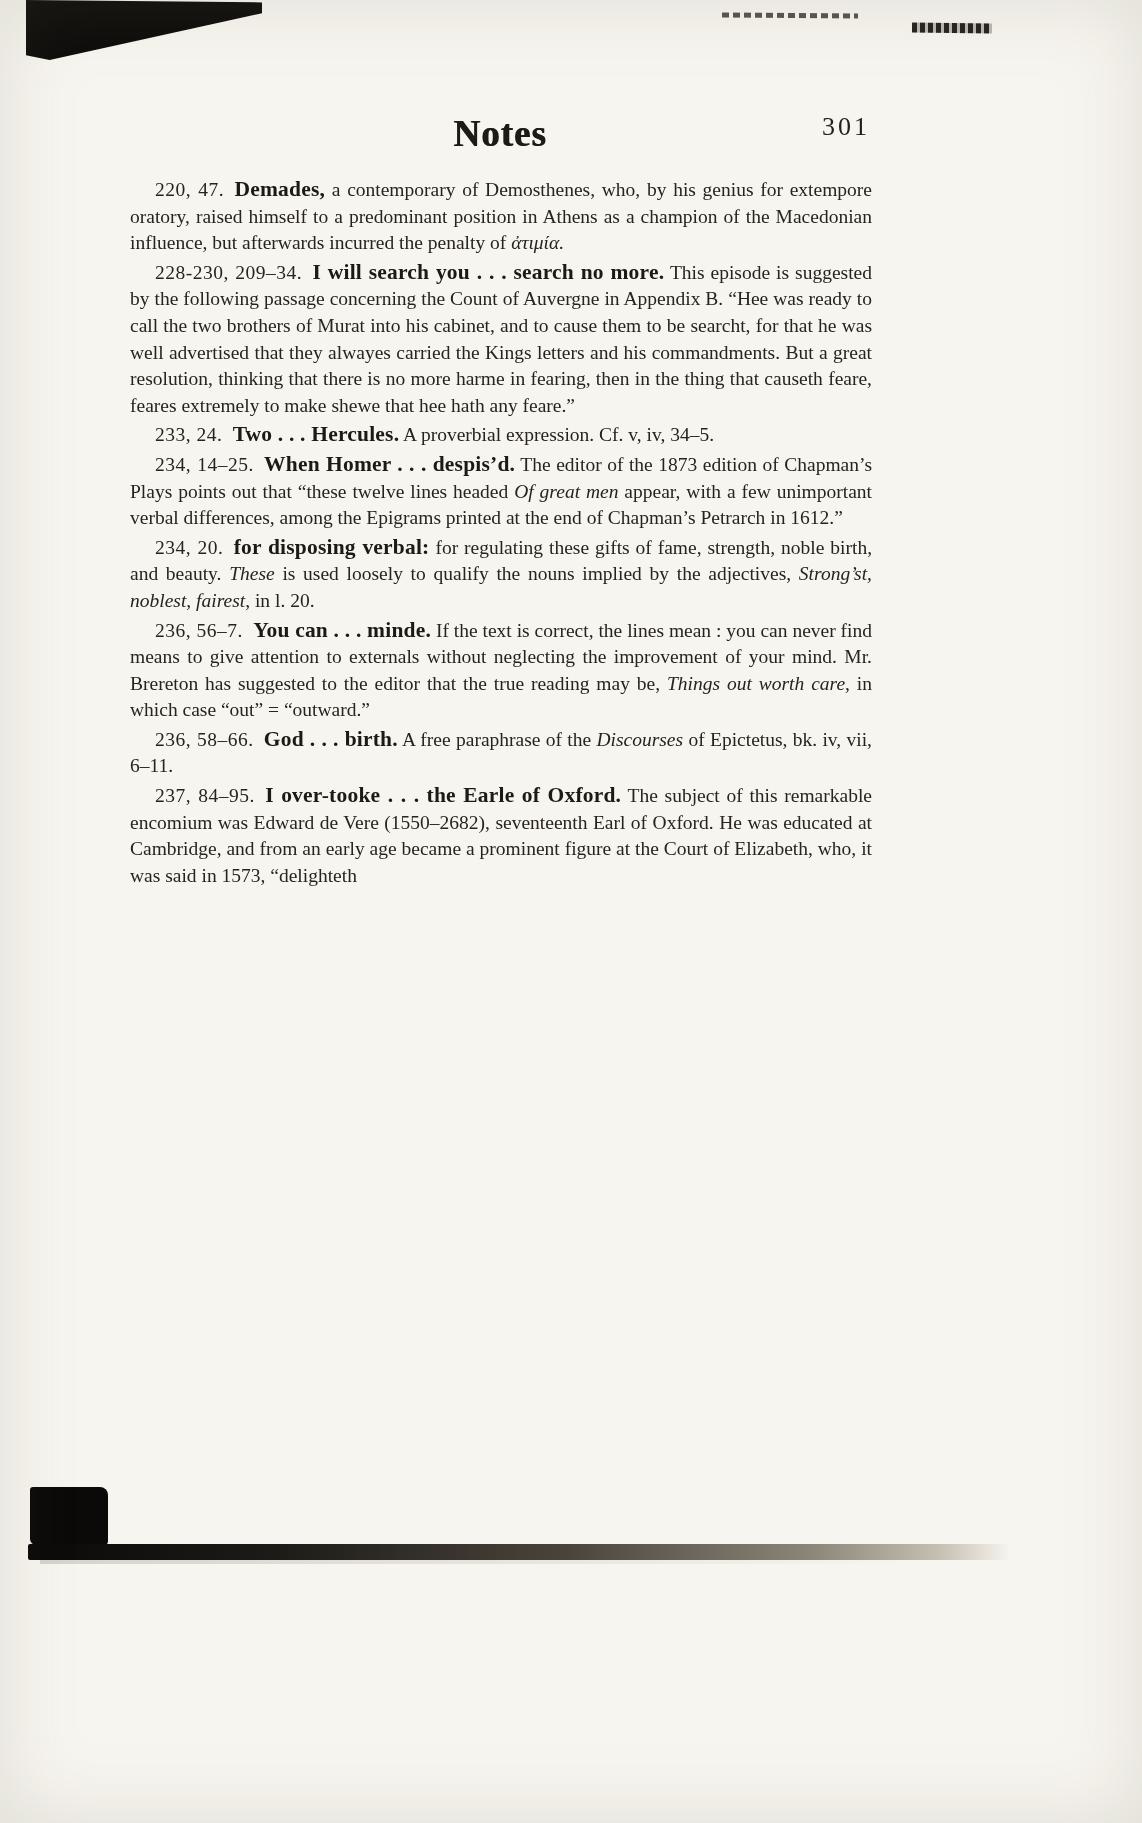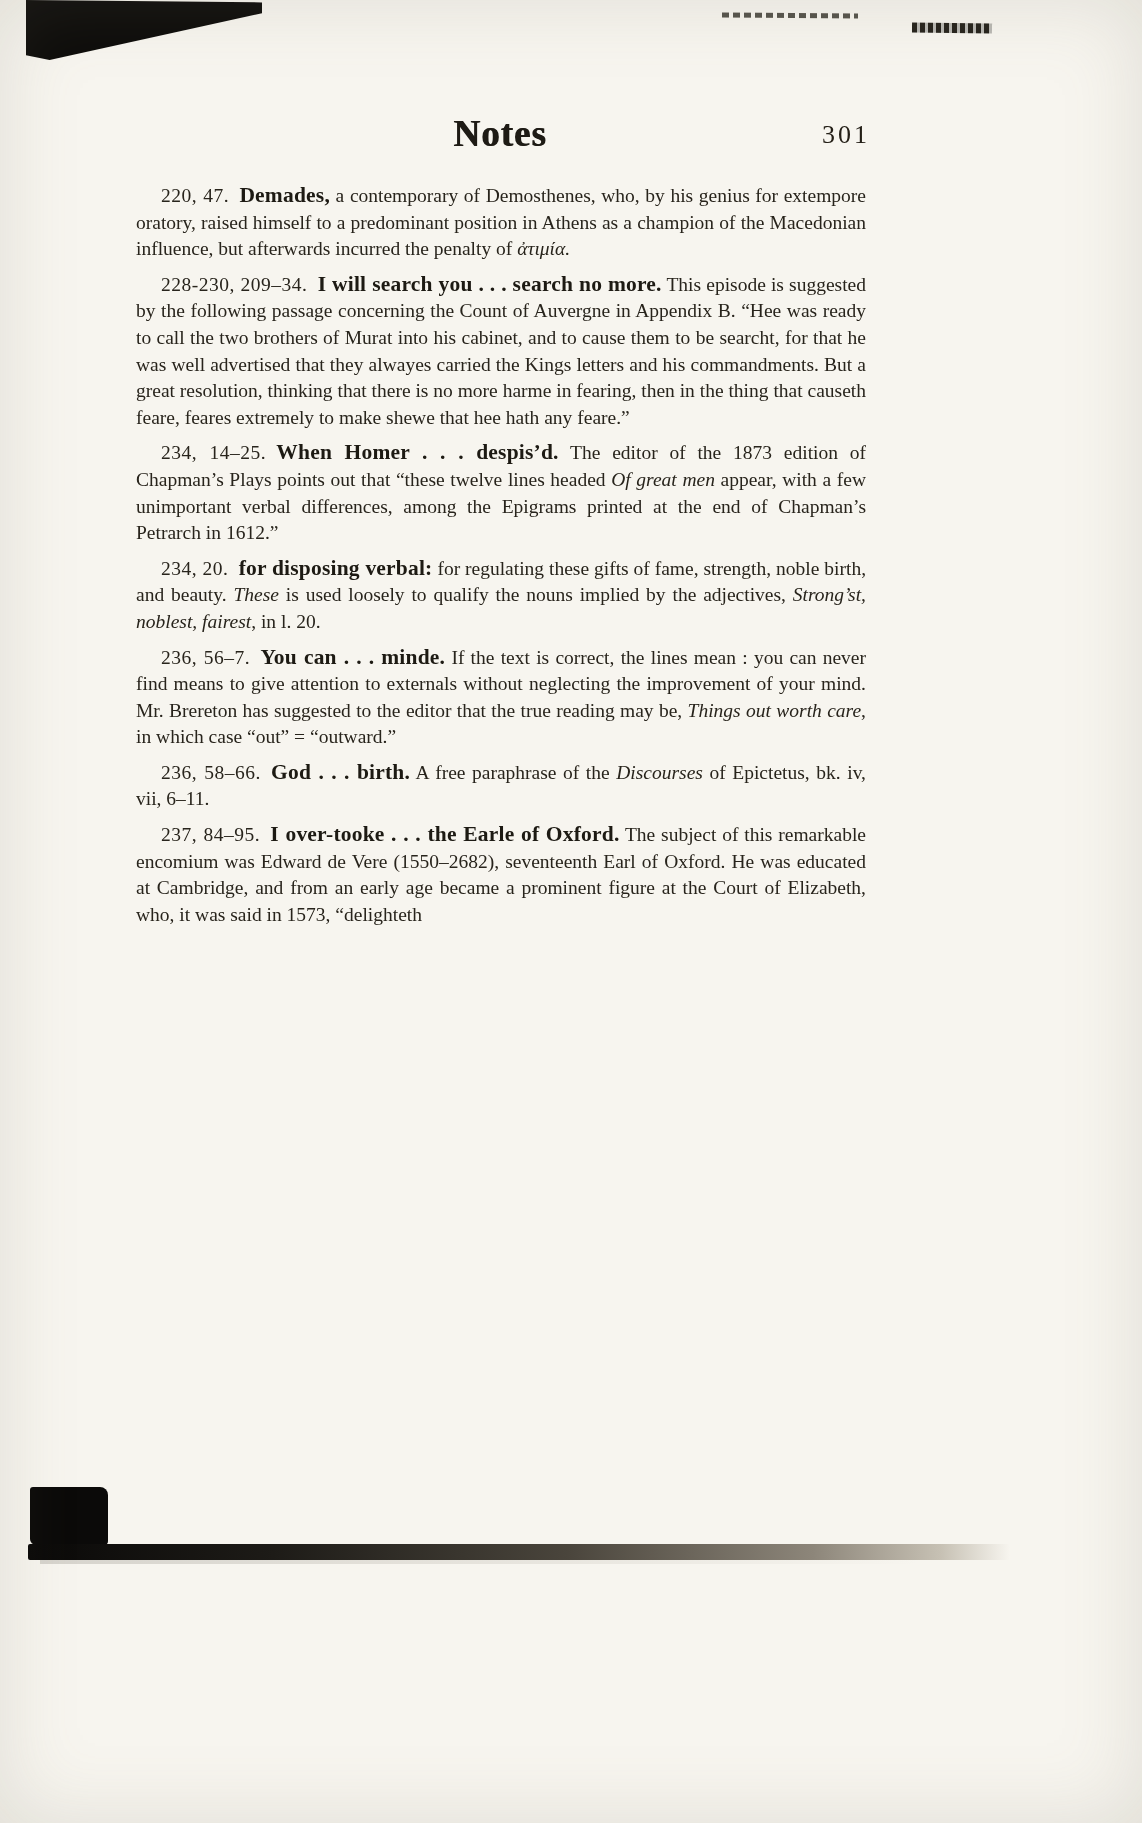--- a/index.html
+++ b/index.html
@@ -33,36 +33,36 @@
     text-align: center;
     font-size: 37px;
     font-weight: 700;
     letter-spacing: 1px;
     color: #1e1b15;
     
     text-shadow: 0.6px 0 0 #1e1b15;
   }
   .page-number {
     position: absolute;
-    right: 2px; top: 8px;
+    right: 2px; top: 0;
     font-size: 26px;
     letter-spacing: 3px;
     color: #241f17;
   }
 
   
   .text-block {
     position: absolute;
     top: 174px; left: 128px; width: 746px;
     font-size: 19.5px;
     line-height: 26.6px;
     text-align: justify;
     color: #28241c;
   }
-  .note { margin: 8px; text-indent: 25px; }
+  .note { margin: 2px; text-indent: 25px; }
   .note .ref { letter-spacing: 0.5px; }
   .note .b {
     font-weight: 700;
     font-size: 21.5px;
     letter-spacing: 0.2px;
     color: #1d1a13;
   }
   .note .i { font-style: italic; }
 
   
@@ -114,20 +114,21 @@
   <div class="artifact dash-b"></div>
 
   <div class="header">
     <span class="running-title">Notes</span>
     <span class="page-number">301</span>
   </div>
 
   <div class="text-block" id="notes-container">
       <p class="note"><span class="ref">220, 47. </span><span class="b">Demades,</span><span class="r"> a contemporary of Demosthenes, who, by his genius for extempore oratory, raised himself to a predominant position in Athens as a champion of the Macedonian influence, but afterwards incurred the penalty of </span><span class="i">ἀτιμία.</span></p>
       <p class="note"><span class="ref">228-230, 209–34. </span><span class="b">I will search you . . . search no more.</span><span class="r"> This episode is suggested by the following passage concerning the Count of Auvergne in Appendix B. “Hee was ready to call the two brothers of Murat into his cabinet, and to cause them to be searcht, for that he was well advertised that they alwayes carried the Kings letters and his commandments. But a great resolution, thinking that there is no more harme in fearing, then in the thing that causeth feare, feares extremely to make shewe that hee hath any feare.”</span></p>
+      <p class="note"><span class="ref">233, 24. </span><span class="b">Two . . . Hercules.</span><span class="r"> A proverbial expression. Cf. v, iv, 34–5.</span></p>
       <p class="note"><span class="ref">234, 14–25. </span><span class="b">When Homer . . . despis’d.</span><span class="r"> The editor of the 1873 edition of Chapman’s Plays points out that “these twelve lines headed </span><span class="i">Of great men</span><span class="r"> appear, with a few unimportant verbal differences, among the Epigrams printed at the end of Chapman’s Petrarch in 1612.”</span></p>
       <p class="note"><span class="ref">234, 20. </span><span class="b">for disposing verbal:</span><span class="r"> for regulating these gifts of fame, strength, noble birth, and beauty. </span><span class="i">These</span><span class="r"> is used loosely to qualify the nouns implied by the adjectives, </span><span class="i">Strong’st, noblest, fairest</span><span class="r">, in l. 20.</span></p>
       <p class="note"><span class="ref">236, 56–7. </span><span class="b">You can . . . minde.</span><span class="r"> If the text is correct, the lines mean : you can never find means to give attention to externals without neglecting the improvement of your mind. Mr. Brereton has suggested to the editor that the true reading may be, </span><span class="i">Things out worth care</span><span class="r">, in which case “out” = “outward.”</span></p>
       <p class="note"><span class="ref">236, 58–66. </span><span class="b">God . . . birth.</span><span class="r"> A free paraphrase of the </span><span class="i">Discourses</span><span class="r"> of Epictetus, bk. iv, vii, 6–11.</span></p>
       <p class="note"><span class="ref">237, 84–95. </span><span class="b">I over-tooke . . . the Earle of Oxford.</span><span class="r"> The subject of this remarkable encomium was Edward de Vere (1550–2682), seventeenth Earl of Oxford. He was educated at Cambridge, and from an early age became a prominent figure at the Court of Elizabeth, who, it was said in 1573, “delighteth</span></p>
     </div>
 
   <div class="artifact blob-bl"></div>
   <div class="artifact strip-bottom"></div>
   <div class="artifact strip-bottom-2"></div>

